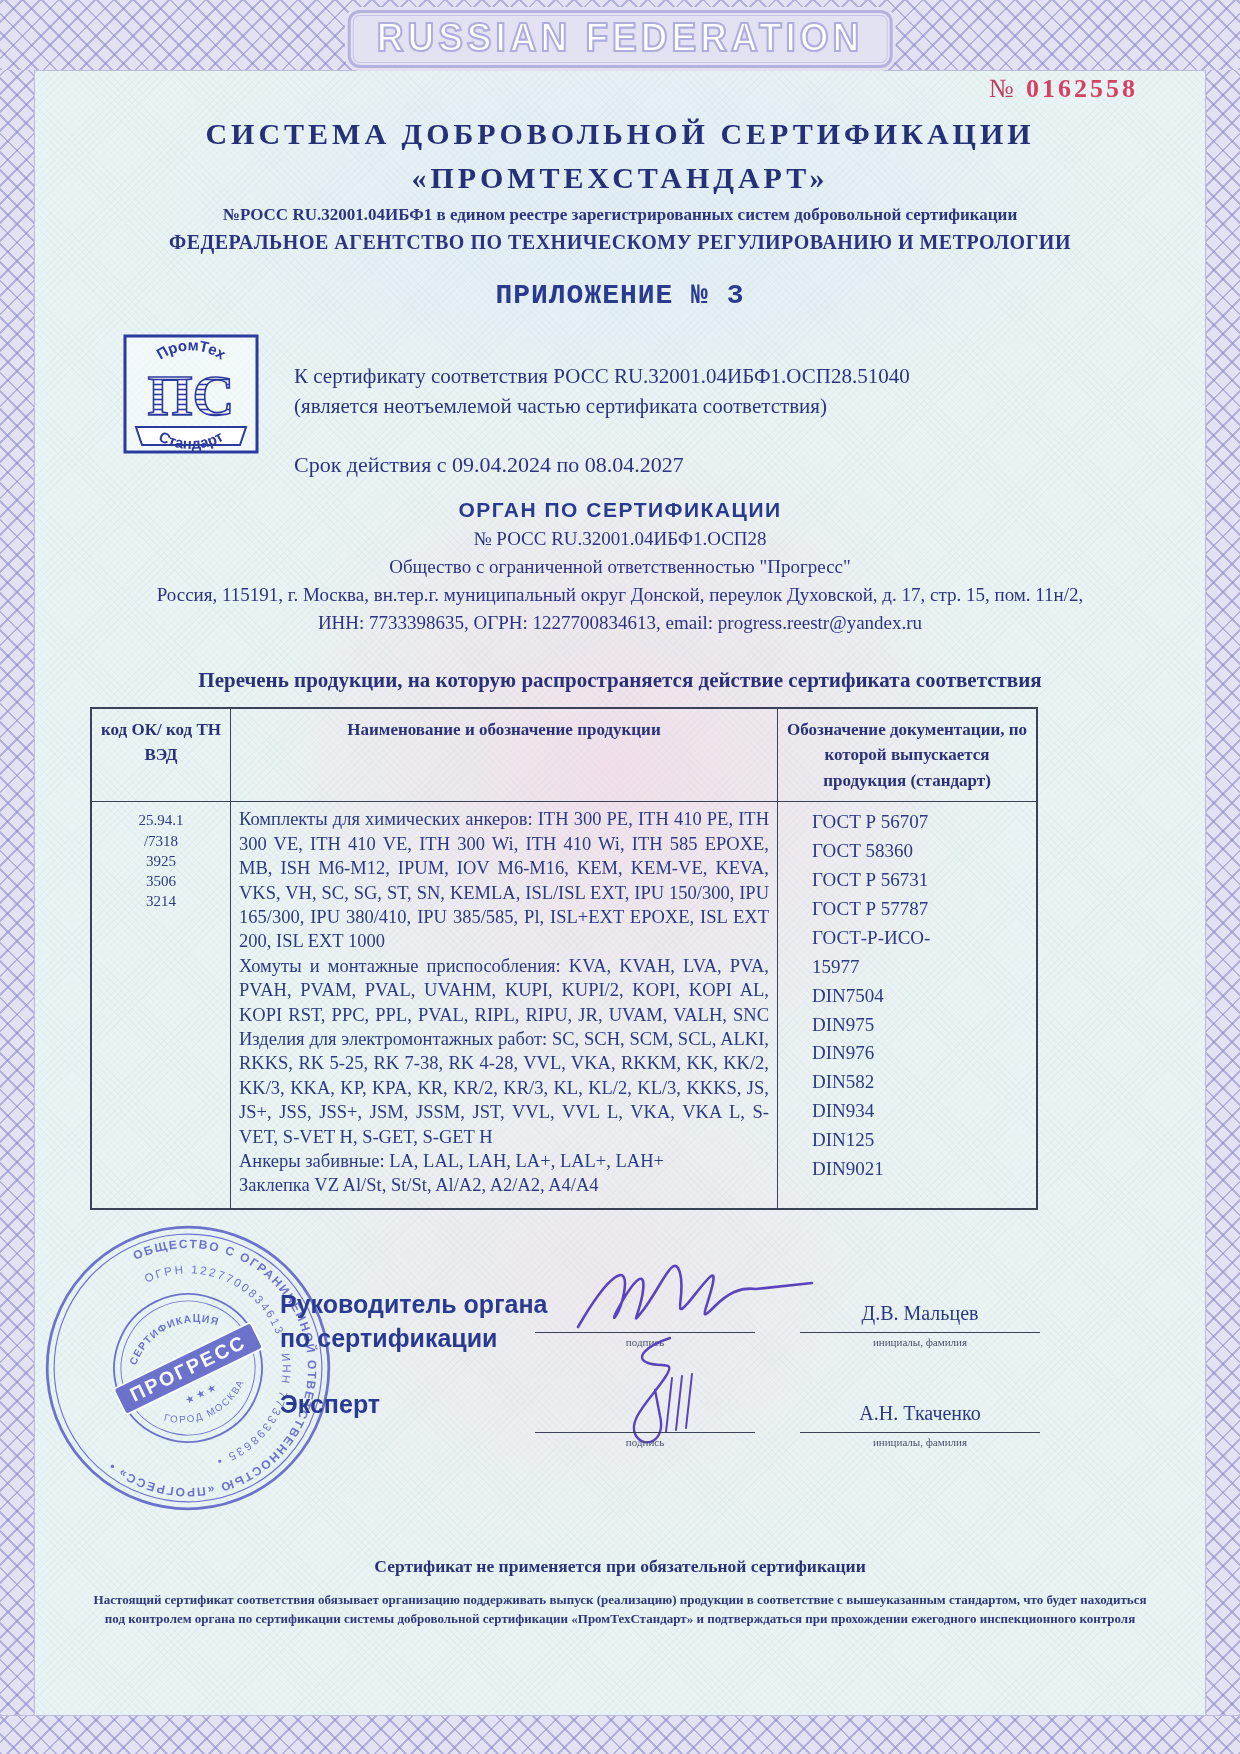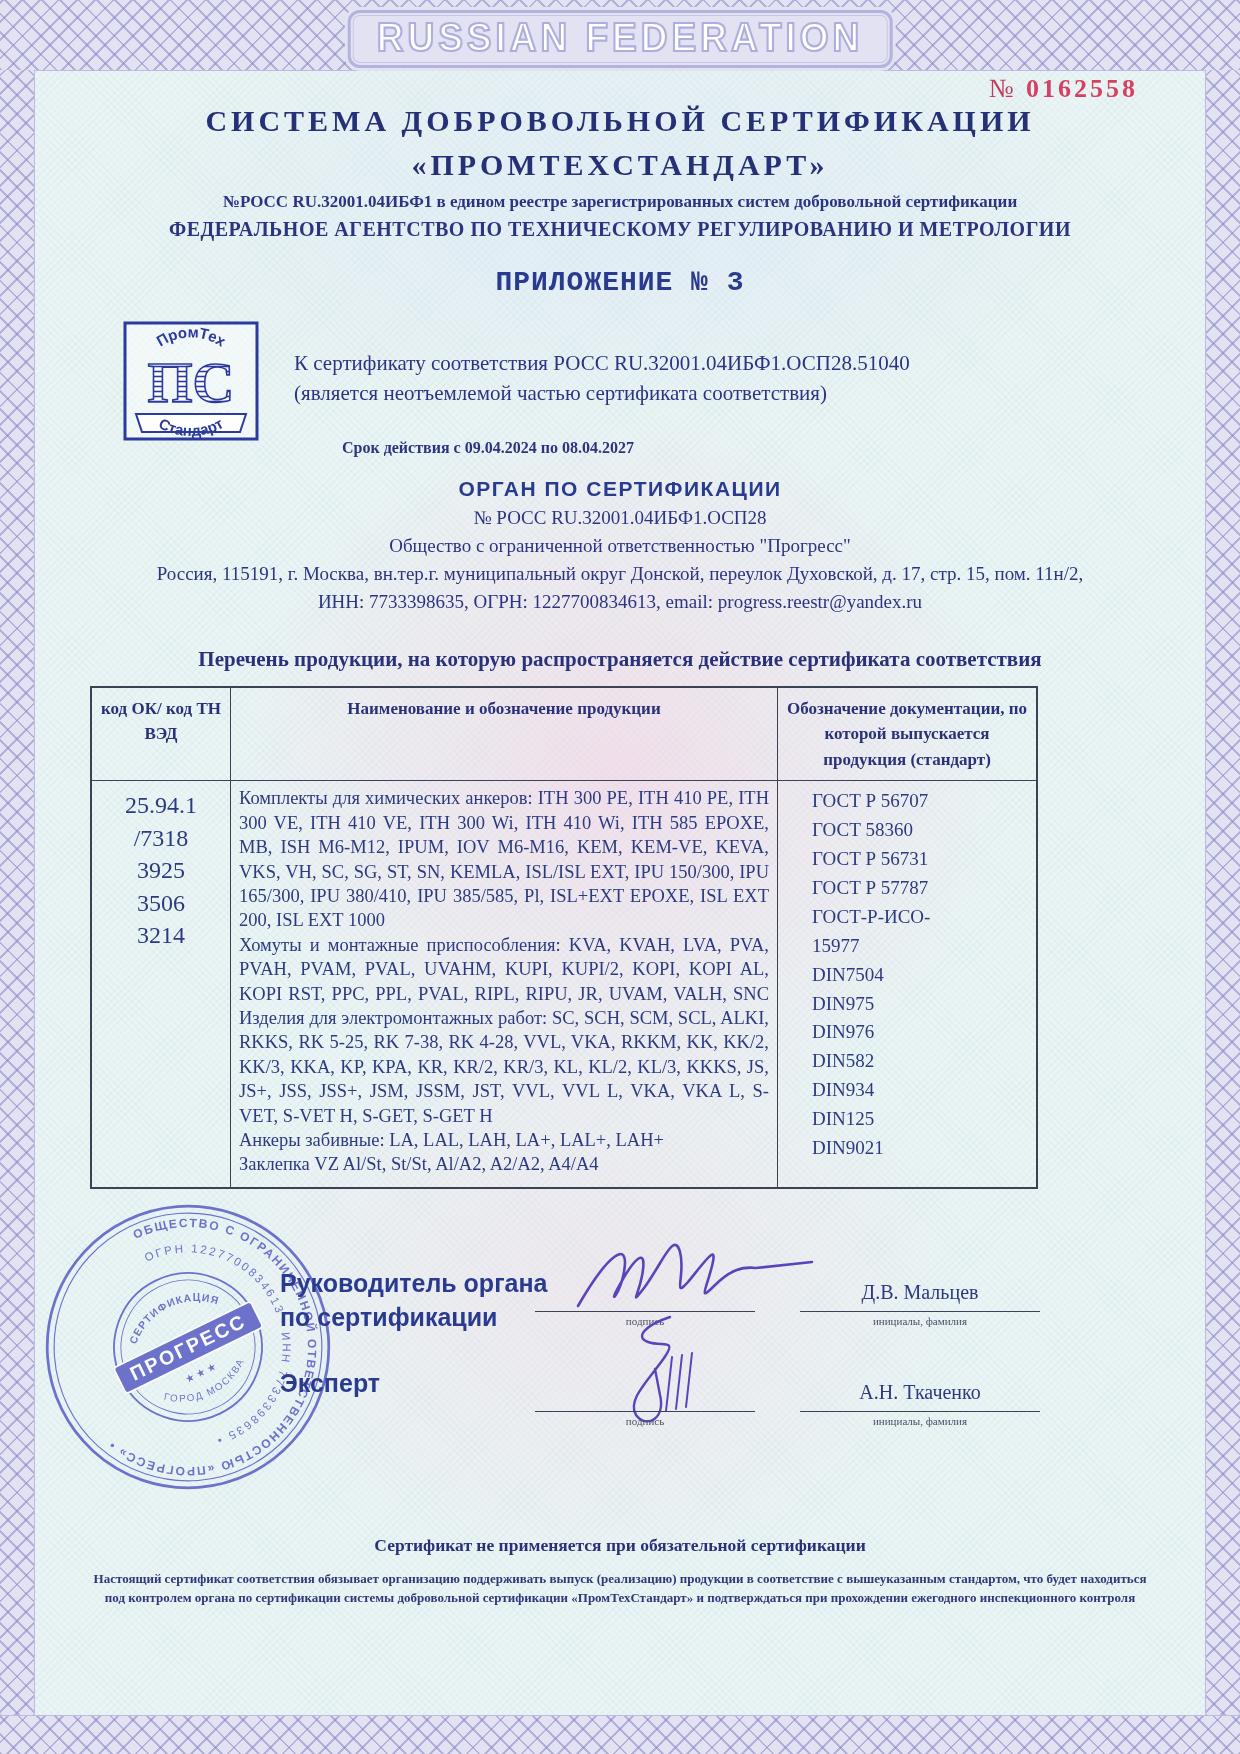--- a/index.html
+++ b/index.html
@@ -28,43 +28,43 @@
     box-shadow:0 0 0 3px #e2e2f3, inset 0 0 0 2px #e2e2f3, inset 0 0 0 3px #c6c6e8;
     background:#e2e2f3;}
   .plaque span{font-family:"Liberation Sans", sans-serif;font-weight:bold;font-size:37px;
     letter-spacing:4px;color:#fff;-webkit-text-stroke:2px #aeaedd;
     text-shadow:0 0 2px #c9c9ea; display:inline-block; transform:scaleY(1.12);}
 
   .content{position:absolute;left:40px;right:40px;top:70px;}
 
   .doc-no{ text-align:right; margin:4px 62px 0 0; color:#d64063; font-size:26px; letter-spacing:3px; font-weight:bold;}
   .doc-no .no-sign{color:#c23a5e;font-weight:normal;}
-  .title1{margin-top:0;text-align:center;font-size:30px;font-weight:bold;letter-spacing:4px;color:#253077;}
+  .title1{margin-top:13px;text-align:center;font-size:30px;font-weight:bold;letter-spacing:4px;color:#253077;}
   .title2{text-align:center;font-size:30px;font-weight:bold;letter-spacing:4px;color:#253077;margin-top:10px;}
   .registry{text-align:center;font-size:17px;font-weight:bold;color:#2c3480;margin-top:10px;}
   .agency{text-align:center;font-size:20px;font-weight:bold;color:#2c3480;margin-top:6px;letter-spacing:0.5px;}
   .appendix{text-align:center;font-family:Liberation Mono, monospace;font-size:28px;font-weight:bold;color:#2a3b8f;margin-top:26px;letter-spacing:1px;}
 
   .logo-row{display:flex;align-items:flex-start;margin-top:22px;}
   .logo-box{margin-left:82px;flex:0 0 auto;}
   .cert-col{margin-left:34px;padding-top:28px;}
   .cert-line{font-size:21px;color:#2c3480;line-height:1.45;}
-  .validity{font-size:16px;color:#2c3480;margin-top:30px;font-weight:bold;margin-left:48px;}
+  .validity{font-size:22px;color:#2c3480;margin-top:30px;font-weight:normal;}
 
   .organ-h{margin-top:20px;text-align:center;font-family:"Liberation Sans", sans-serif;font-size:21px;font-weight:bold;color:#2a3b8f;letter-spacing:1.5px;}
   .organ-line{ text-align:center;font-size:19px;color:#2c3480;margin-top:6px;}
 
   .list-heading{margin-top:34px;text-align:center;font-size:21px;font-weight:bold;color:#2a3178;}
 
   .ptable{margin:14px 0 0 50px;width:948px;border:2px solid #3c4255;border-collapse:collapse;table-layout:fixed;}
   .ptable th,.ptable td{border:1.5px solid #3c4255;vertical-align:top;}
   .ptable th{font-size:17px;font-weight:bold;color:#2a3178;text-align:center;padding:8px 6px;line-height:1.5;}
   .col-code{width:126px;}
   .col-std{width:246px;}
-  .code-cell{font-size:24px;color:#2c3a80;text-align:center;padding-top:8px;line-height:1.35;}
+  .code-cell{font-size:15px;color:#2c3a80;text-align:center;padding-top:8px;line-height:1.35;}
   .prod-cell{font-size:18.5px;color:#2c3a80;padding:5px 8px 10px 8px;line-height:1.32;}
   .prod-cell p{margin:0;text-align:justify;}
   .std-cell{font-size:19px;color:#2c3a80;padding:6px 0 0 34px;line-height:1.52;height:352px;}
   .std-cell div{white-space:nowrap;}
 
   .sig-area{position:relative;height:250px;margin-top:60px;}
   .sig-label{position:absolute;font-family:"Liberation Sans", sans-serif;font-weight:bold;font-size:25px;color:#2a3b8f;line-height:1.35;}
   .sig-line{position:absolute;border-bottom:1.5px solid #3c4255;}
   .sig-sub{position:absolute;font-size:11px;color:#4a5068;text-align:center;}
   .sig-name{position:absolute;font-size:20px;color:#2c3a80;text-align:center;}

